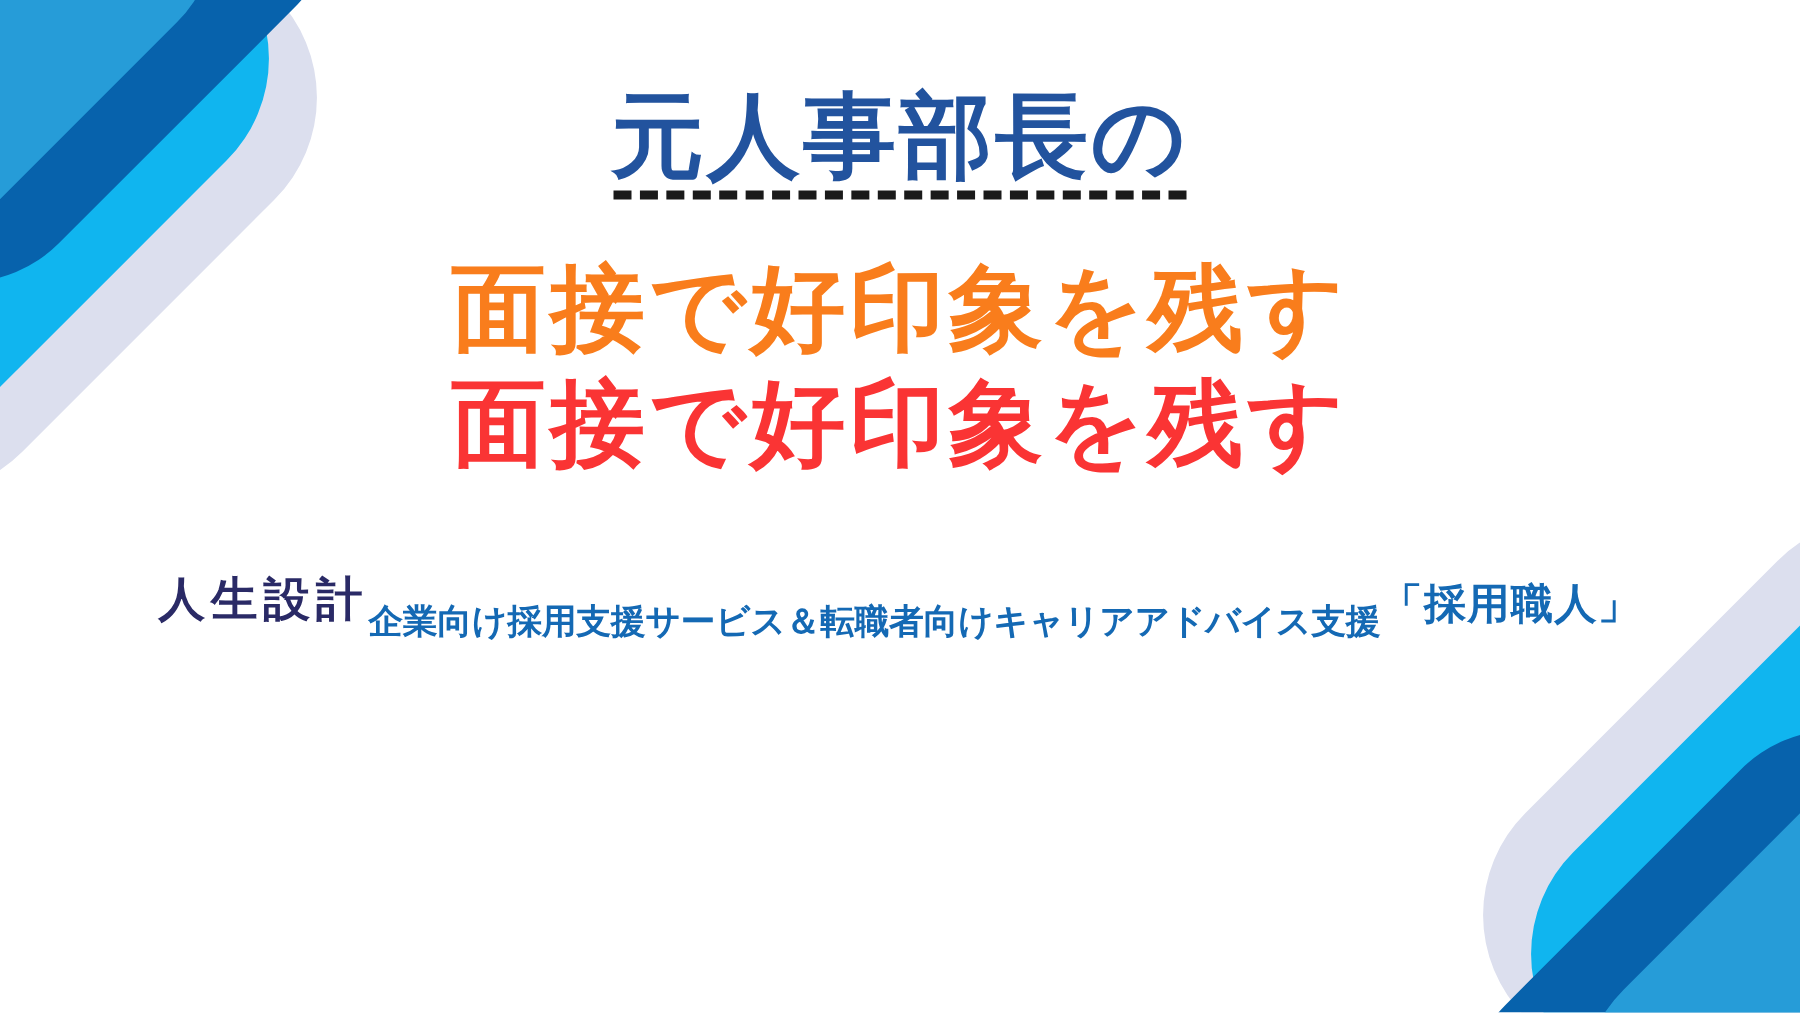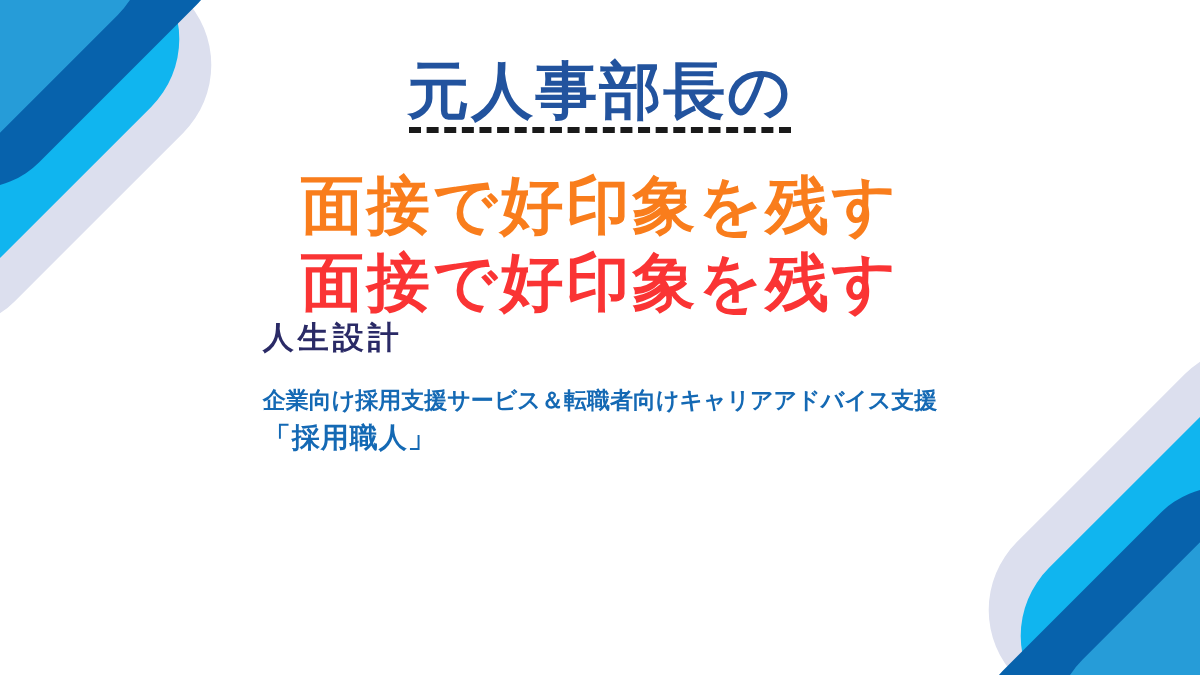--- a/index.html
+++ b/index.html
@@ -174,22 +174,24 @@
     font-size: 63px;
     font-weight: bold;
     color: #fa3434;
     letter-spacing: 3px;
     line-height: 1.16;
     white-space: nowrap;
     margin-top: 4px;
   }
 
   .footer-block {
-    display: flex;
-    flex-direction: column;
+    margin-top: 52px;
+    display: flex;
+    flex-direction: row;
+    align-items: center;
   }
   .series-label {
     font-size: 31px;
     font-weight: bold;
     color: #2a2a66;
     letter-spacing: 4px;
     line-height: 1.2;
     white-space: nowrap;
   }
   .credit-line1 {

